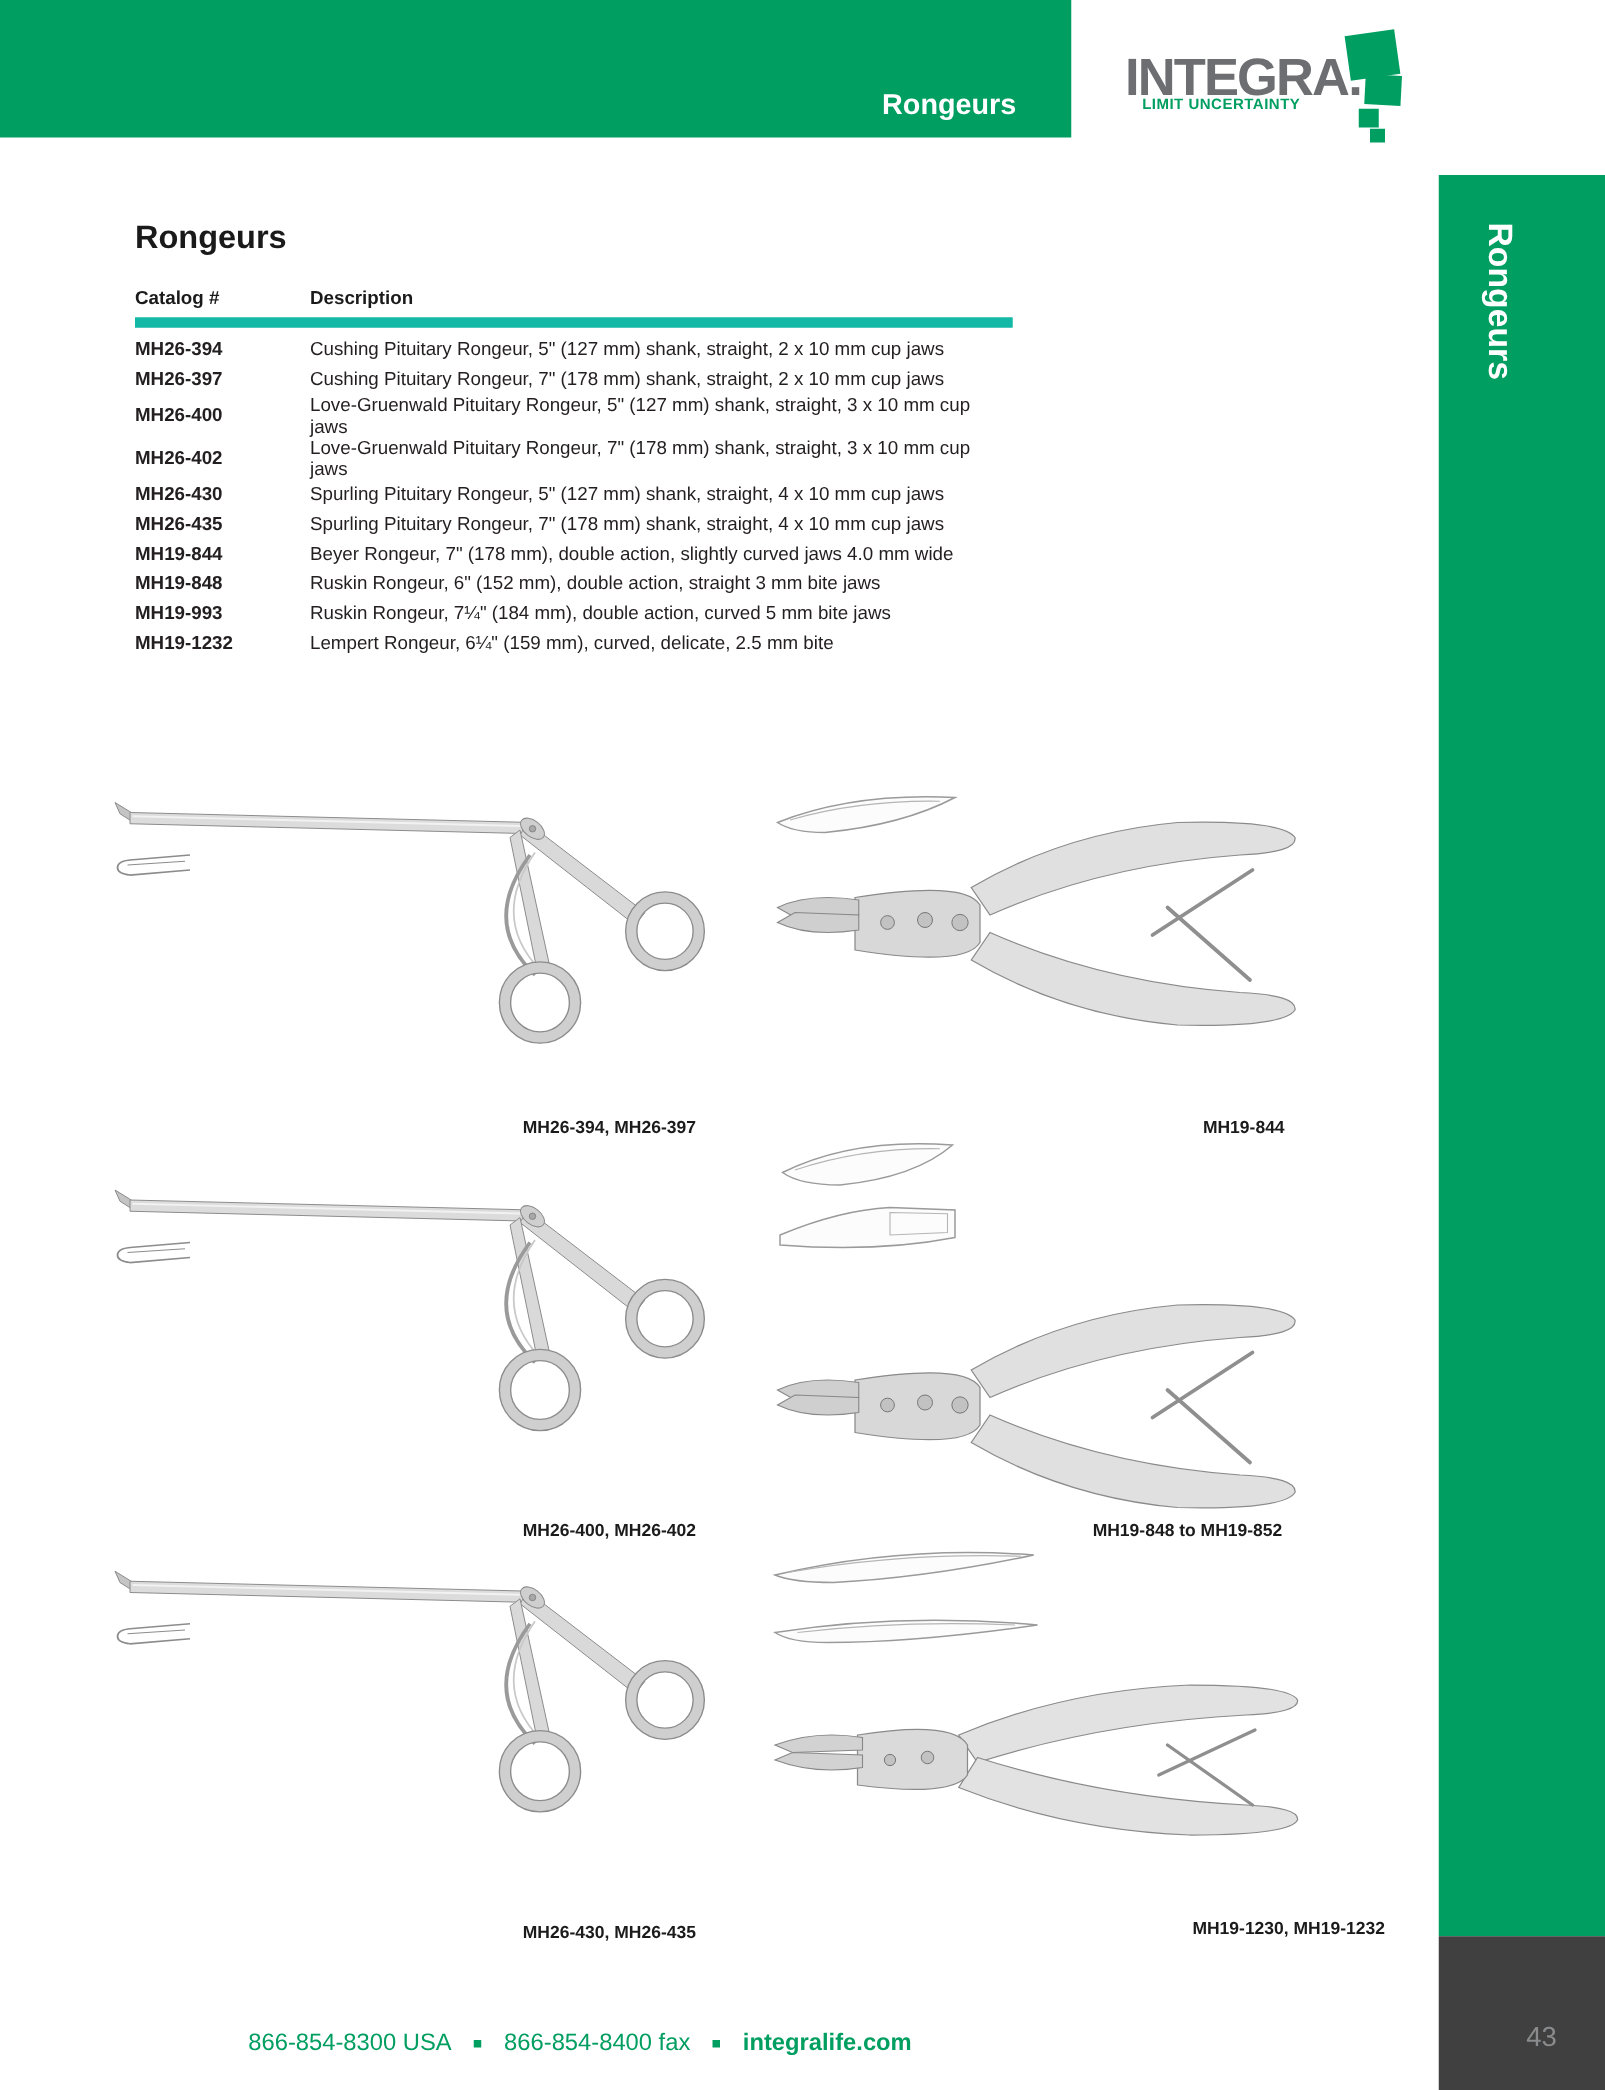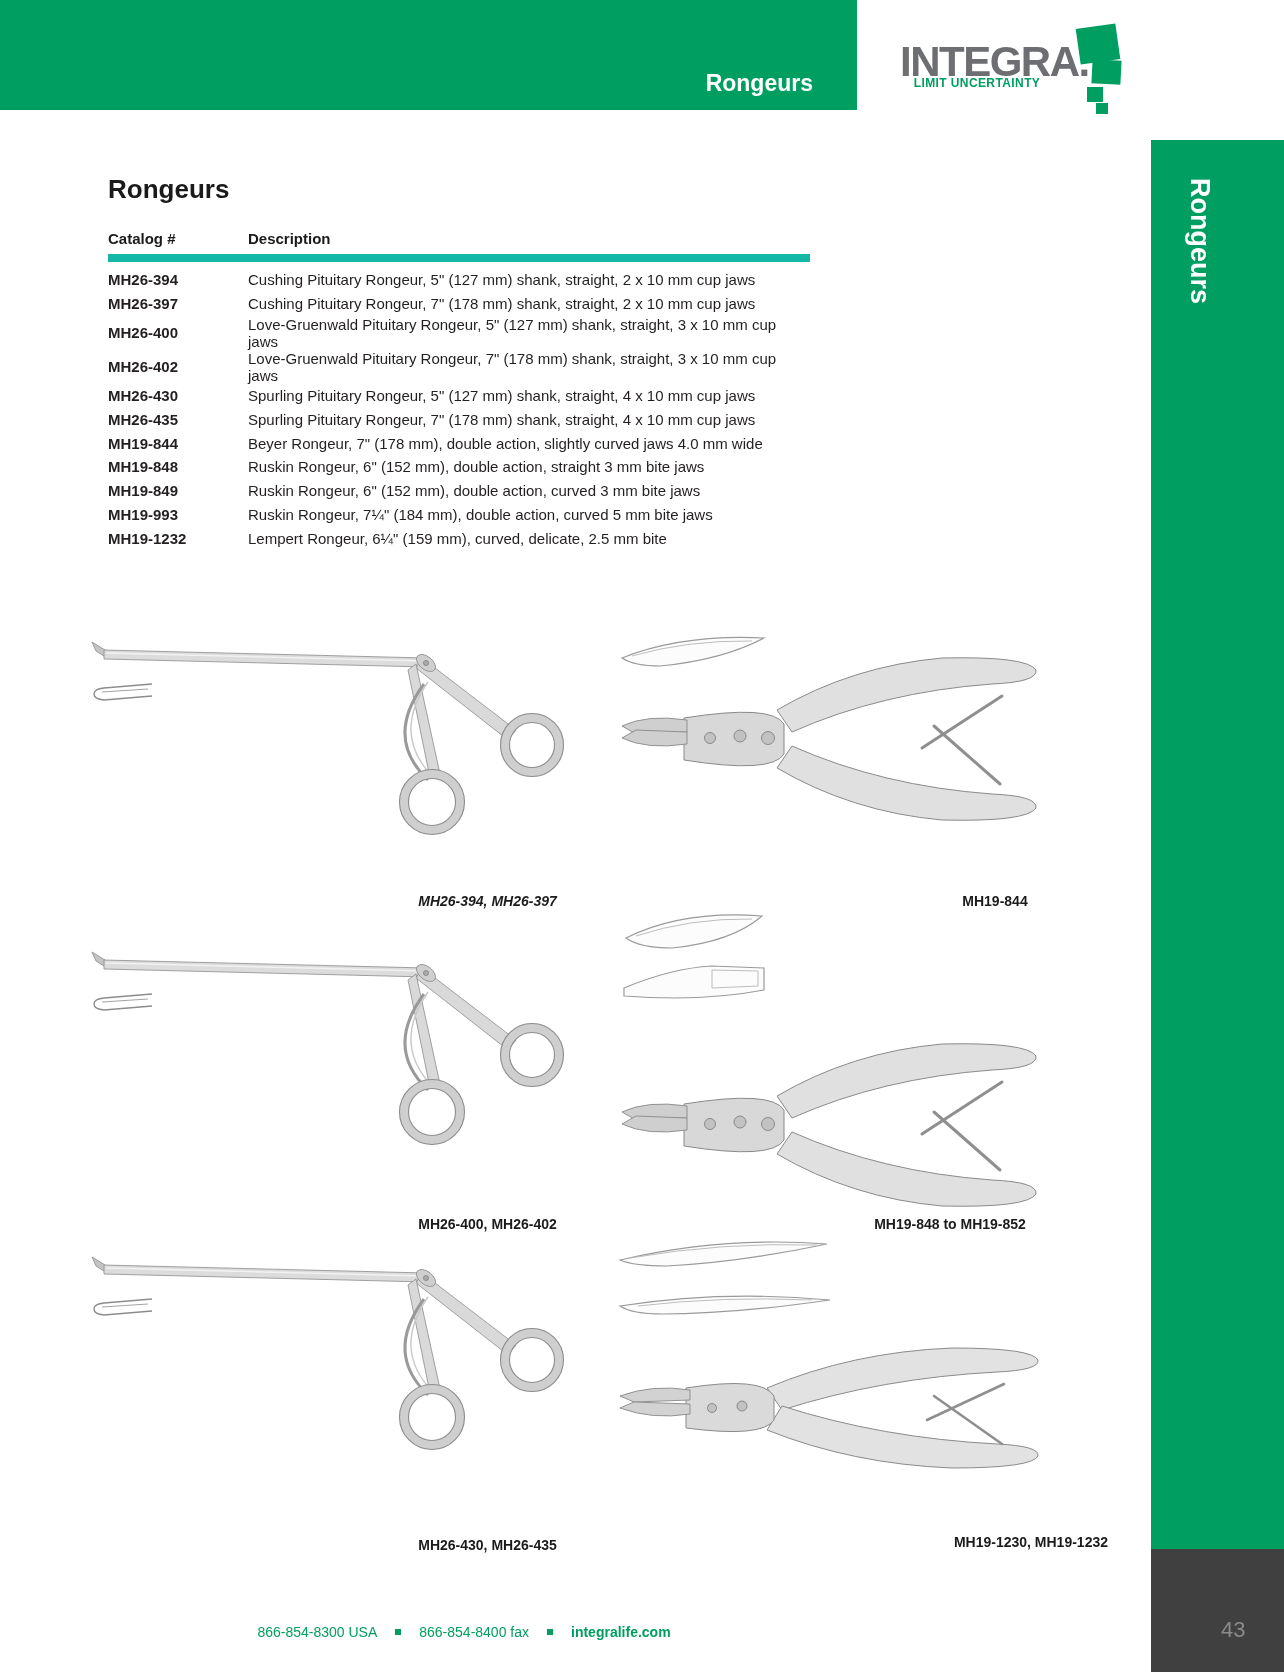--- a/index.html
+++ b/index.html
@@ -32,30 +32,30 @@
   .catalog-table th{font-size:15px;font-weight:700;text-align:left;padding:0 0 7px 0;color:#1a1a1a;}
   .catalog-table thead tr{border-bottom:8px solid #14b8a6;}
   .catalog-table td{font-size:15px;height:23.8px;padding:0;vertical-align:middle;color:#231f20;}
   .catalog-table tbody tr:first-child td{padding-top:6px;}
   .col-catalog{width:140px;}
   td.cat{font-weight:700;}
 
   
   .fig{position:absolute;}
   .caption{position:absolute;font-size:14px;font-weight:600;color:#1b1b1b;text-align:center;}
-  .cap1{left:330px;top:893px;width:315px;font-style:italic;}
+  .cap1{left:330px;top:893px;width:315px;}
   .cap2{left:840px;top:893px;width:310px;}
   .cap3{left:330px;top:1216px;width:315px;}
   .cap4{left:795px;top:1216px;width:310px;}
   .cap5{left:330px;top:1537px;width:315px;}
   .cap6{left:798px;top:1534px;width:310px;text-align:right;}
 
   
   .footer{position:absolute;left:0;top:1624px;width:928px;text-align:center;
-          font-size:14px;color:#009E60;}
+          font-size:19px;color:#009E60;}
   .footer .sep{display:inline-block;width:6px;height:6px;background:#009E60;
                margin:0 18px;vertical-align:2px;}
   .footer .site{font-weight:700;}
 </style>
 </head>
 <body>
 
 <div class="page">
 
   <div class="header-band">
@@ -109,24 +109,20 @@
           <td class="cat">MH26-435</td>
           <td>Spurling Pituitary Rongeur, 7" (178 mm) shank, straight, 4 x 10 mm cup jaws</td>
         </tr>
       <tr>
           <td class="cat">MH19-844</td>
           <td>Beyer Rongeur, 7" (178 mm), double action, slightly curved jaws 4.0 mm wide</td>
         </tr>
       <tr>
           <td class="cat">MH19-848</td>
           <td>Ruskin Rongeur, 6" (152 mm), double action, straight 3 mm bite jaws</td>
-        </tr>
-      <tr>
-          <td class="cat">MH19-849</td>
-          <td>Ruskin Rongeur, 6" (152 mm), double action, curved 3 mm bite jaws</td>
         </tr>
       <tr>
           <td class="cat">MH19-993</td>
           <td>Ruskin Rongeur, 7¼" (184 mm), double action, curved 5 mm bite jaws</td>
         </tr>
       <tr>
           <td class="cat">MH19-1232</td>
           <td>Lempert Rongeur, 6¼" (159 mm), curved, delicate, 2.5 mm bite</td>
         </tr>
     </tbody>

